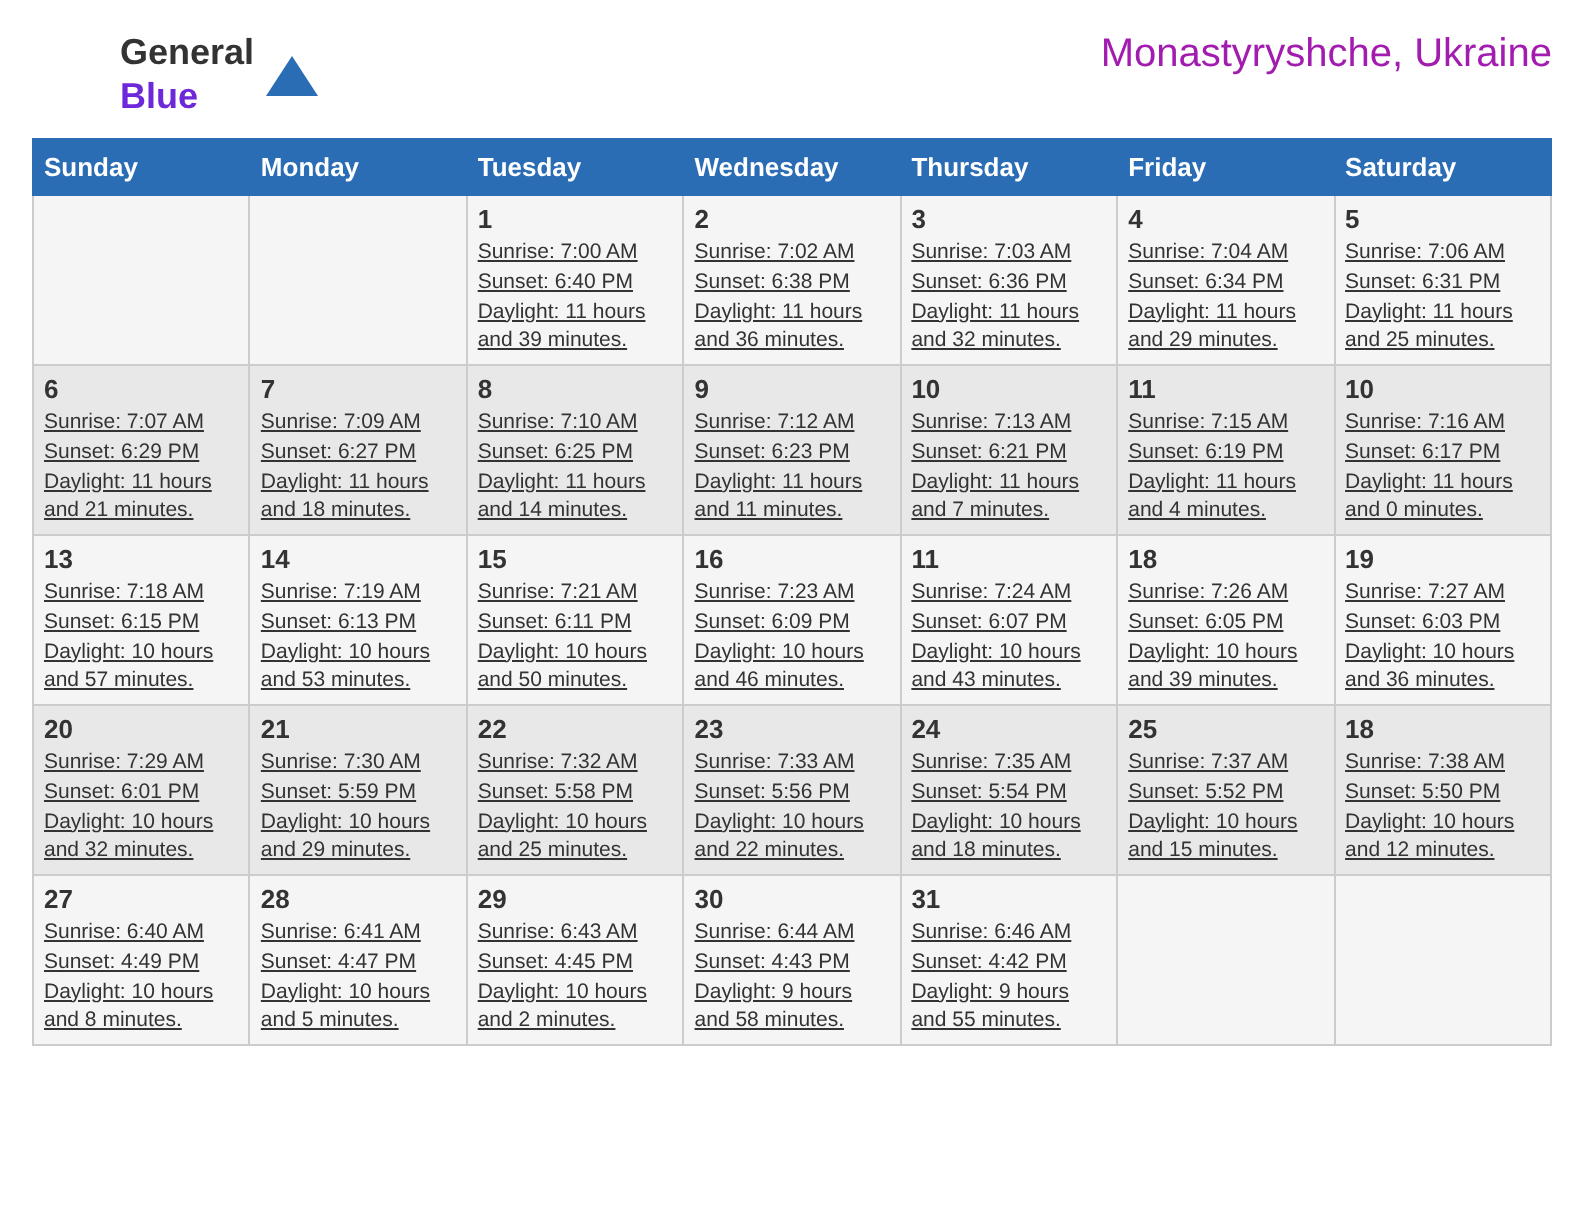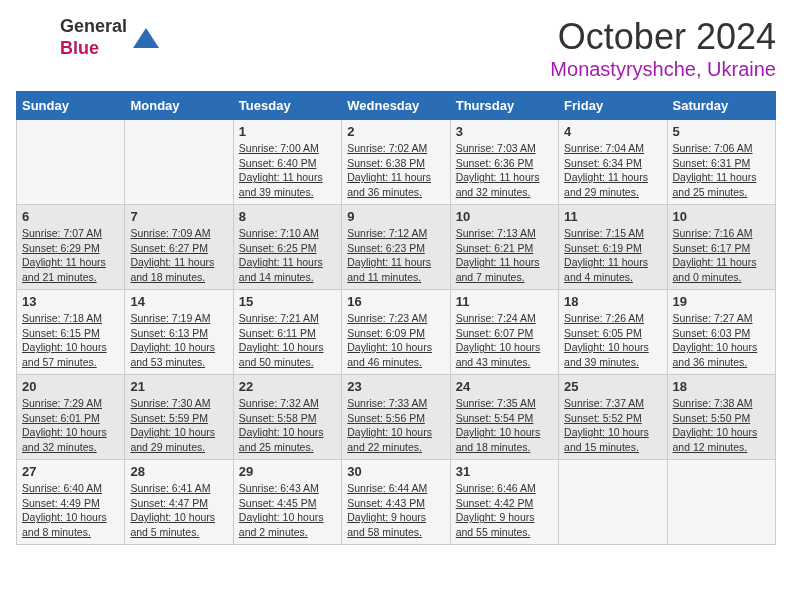--- a/index.html
+++ b/index.html
@@ -20,21 +20,21 @@
       display: flex;
       align-items: center;
       margin-left: 44px;
     }
     .logo-text {
       font-size: 18px;
       font-weight: bold;
       line-height: 1.2;
     }
     .logo-text .general { color: #333; }
-    .logo-text .blue { color: #be185d; }
+    .logo-text .blue { color: #6d28d9; }
     .logo-icon {
       width: 30px;
       height: 30px;
       margin-left: 4px;
     }
     .title-area {
       text-align: right;
     }
     .month-title {
       font-size: 36px;
@@ -95,21 +95,20 @@
       <div class="logo-text">
         <span class="general">General</span><br>
         <span class="blue">Blue</span>
       </div>
     </div>
     <svg class="logo-icon" viewBox="0 0 30 30">
       <polygon points="15,5 28,25 2,25" fill="#2a6db5"></polygon>
     </svg>
   </div>
   <div class="title-area">
-    <div class="month-title">October 2024</div>
     <div class="location">Monastyryshche, Ukraine</div>
   </div>
 </div>
 
 <table>
   <thead>
     <tr>
     <th>Sunday</th>
         <th>Monday</th>
         <th>Tuesday</th>

